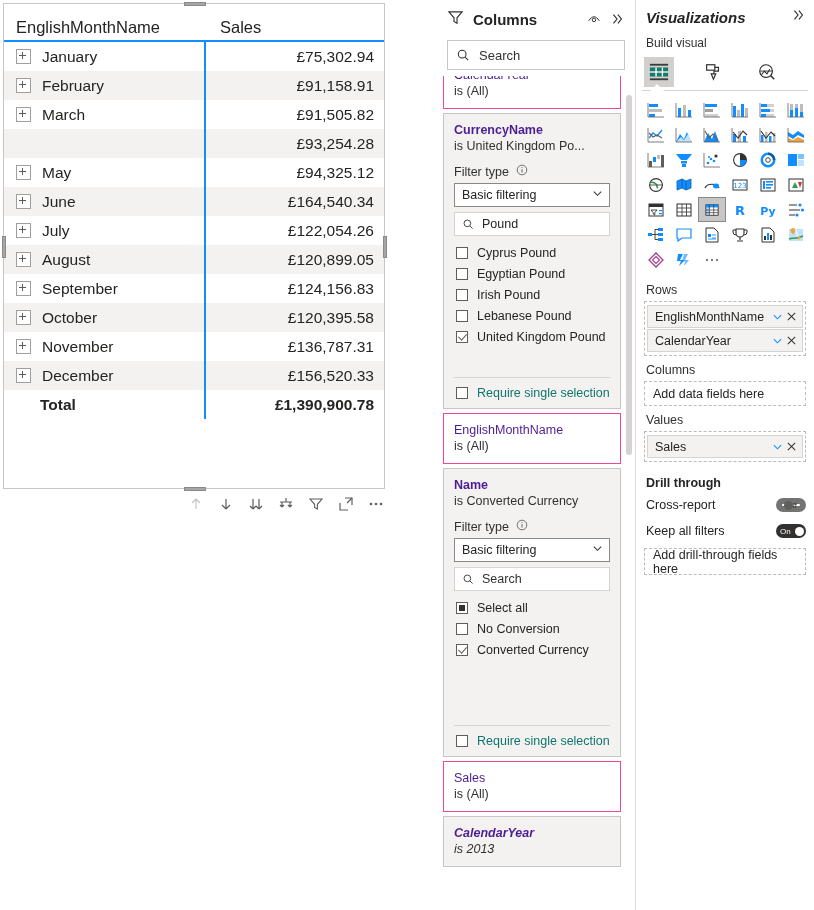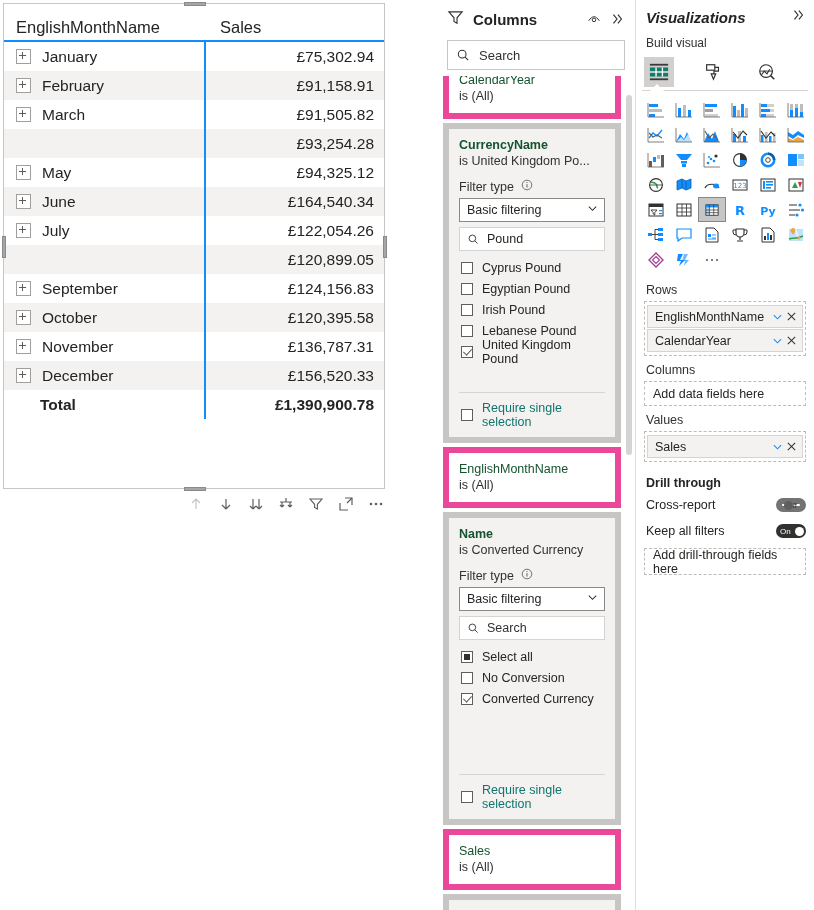--- a/index.html
+++ b/index.html
@@ -64,25 +64,25 @@
   .fp-icon-btn{width:20px;height:20px;margin-left:3px;display:flex;align-items:center;justify-content:center;}
   .fp-search{
     margin:2px 10px 0 10px;height:30px;border:1px solid #c8c6c4;background:#fff;
     display:flex;align-items:center;box-sizing:border-box;position:relative;z-index:3;
   }
   .fp-search .ph{font-size:13px;color:#323130;margin-left:8px;}
   .fp-scroll{
     position:absolute;left:0;top:76px;right:0;bottom:0;overflow:hidden;
   }
   .fcard{
-    margin:4px 14px 4px 6px;border:6px solid #ec4899;background:#fff;
+    margin:4px 14px 4px 6px;border:1px solid #ec4899;background:#fff;
     padding:8px 10px;box-sizing:border-box;
   }
   .fcard.active{background:#f3f2f1;border-color:#c8c6c4;}
-  .fcard-name{font-size:12.5px;color:#14532d;line-height:16px;}
+  .fcard-name{font-size:12.5px;color:#4c1d95;line-height:16px;}
   .fcard-name.bold{font-weight:bold;}
   .fcard-name.ital{font-style:italic;font-weight:bold;}
   .fcard-cond{font-size:12.5px;color:#323130;line-height:17px;}
   .fcard-cond.ital{font-style:italic;}
   .ftype-lbl{font-size:12.5px;color:#323130;margin-top:9px;display:flex;align-items:center;gap:7px;}
   .fselect{
     margin-top:4px;height:24px;border:1px solid #8a8886;background:#fff;
     display:flex;align-items:center;justify-content:space-between;padding:0 6px 0 7px;
     font-size:12.5px;color:#252423;box-sizing:border-box;
   }
@@ -205,20 +205,24 @@
           <div class="c2">£164,540.34</div>
         </div>
         <div class="mx-row">
           <div class="c1">
               <span class="expander"></span>
               <span>July</span>
             </div>
           <div class="c2">£122,054.26</div>
         </div>
         <div class="mx-row alt">
+          <div class="c1">
+              <span class="expander"></span>
+              <span>August</span>
+            </div>
           <div class="c2">£120,899.05</div>
         </div>
         <div class="mx-row">
           <div class="c1">
               <span class="expander"></span>
               <span>September</span>
             </div>
           <div class="c2">£124,156.83</div>
         </div>
         <div class="mx-row alt">

